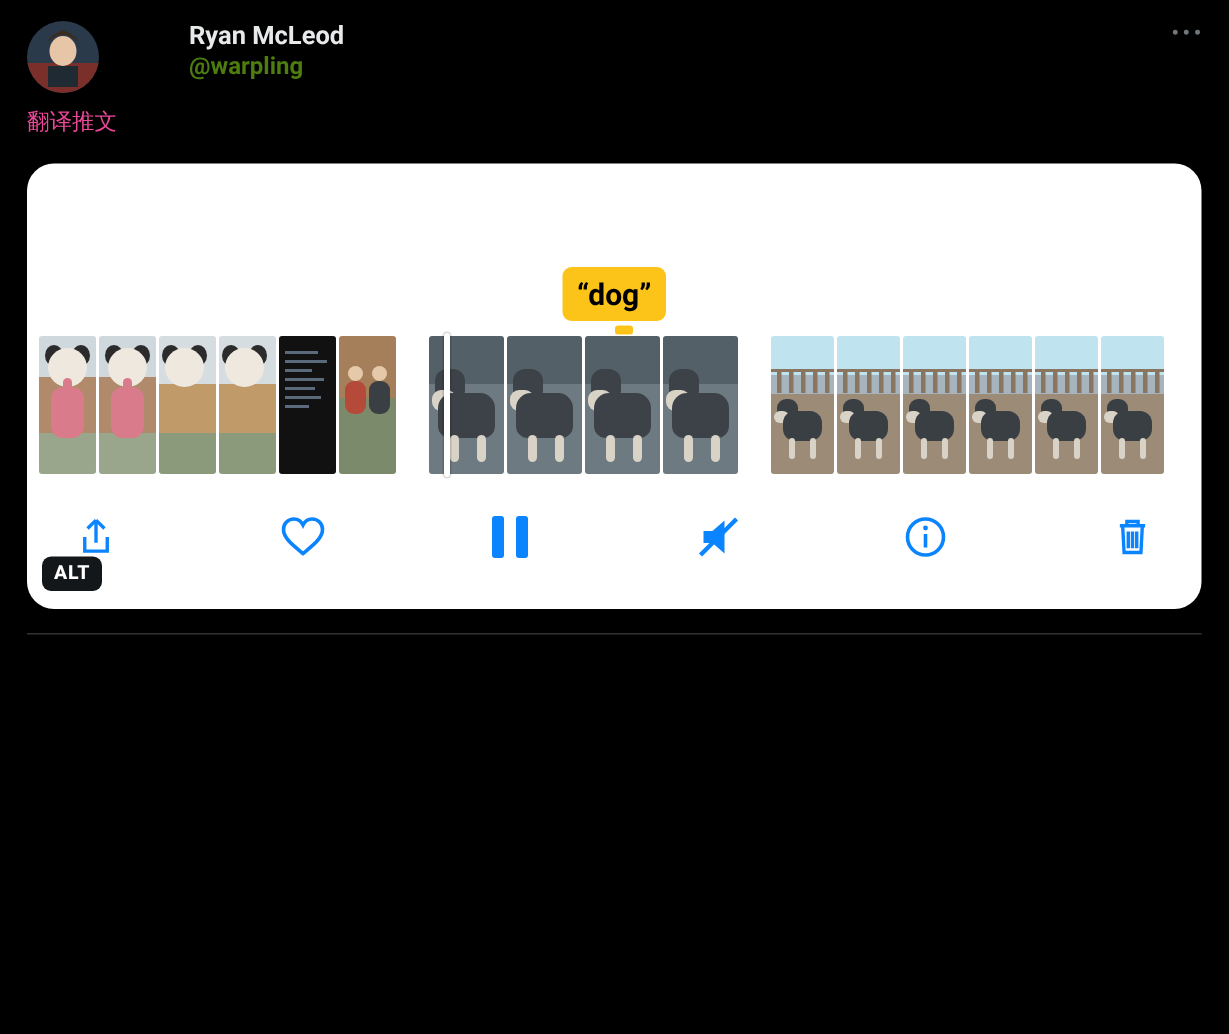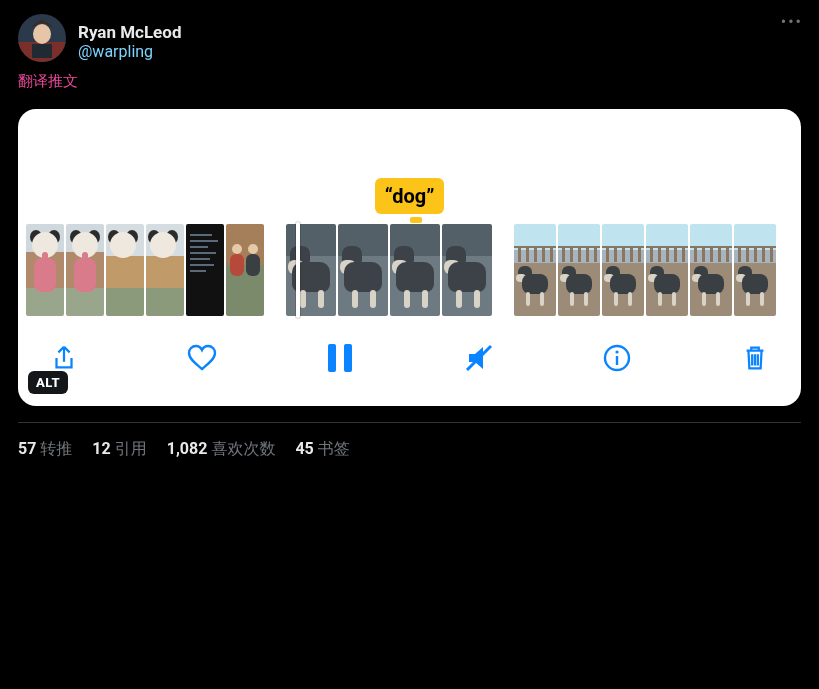--- a/index.html
+++ b/index.html
@@ -1,22 +1,22 @@
 <!DOCTYPE html>
 <html><head>
 <meta charset="utf-8">
 <style>
   * { box-sizing: border-box; margin: 0; padding: 0; }
   html, body { width: 819px; height: 689px; background: #000; font-family: -apple-system, "Segoe UI", Roboto, Helvetica, Arial, sans-serif; color: #e7e9ea; overflow: hidden; }
   .tweet { padding: 14px 18px 0 18px; position: relative; }
-  .header { display: flex; align-items: flex-end; }
+  .header { display: flex; align-items: flex-start; gap: 48px; }
   .avatar { width: 48px; height: 48px; border-radius: 50%; overflow: hidden; flex-shrink: 0; margin-right: 12px; }
   .names { display: flex; flex-direction: column; }
   .display-name { font-weight: 700; font-size: 17px; color: #e7e9ea; line-height: 20px; }
-  .handle { color: #7dd3fc; font-size: 16px; line-height: 20px; }
+  .handle { color: #4d7c0f; font-size: 16px; line-height: 20px; font-weight: bold; }
   .more { position: absolute; top: 12px; right: 16px; color: #71767b; font-size: 16px; letter-spacing: 2px; cursor: pointer; }
   .body { margin-top: 18px; font-size: 23px; line-height: 30px; color: #e7e9ea; word-wrap: break-word; }
   .translate { margin-top: 10px; color: #ec4899; font-size: 15px; cursor: pointer; display: inline-block; }
   .media-card { margin-top: 18px; background: #fff; border-radius: 18px; overflow: hidden; position: relative; text-align: right; }
   .media-top { height: 115px; display: flex; align-items: flex-end; justify-content: center; padding-bottom: 10px; }
   .dog-chip { background: #fcc419; color: #000; font-weight: 700; font-size: 20px; padding: 6px 10px; border-radius: 6px; position: relative; }
   .tick-under { position: absolute; left: 50%; transform: translateX(0px); top: 108px; width: 12px; height: 6px; background: #fcc419; border-radius: 2px; }
   .strip { display: flex; gap: 22px; padding: 0 8px; height: 92px; align-items: stretch; }
   .clip-group { display: flex; gap: 2px; }
   .clip { width: 38px; height: 92px; background: #7a8a92; border-radius: 2px; position: relative; overflow: hidden; }
@@ -295,20 +295,14 @@
           </svg>
       </div>
     </div>
 
     <span class="alt-badge">ALT</span>
   </div>
 
 
   <div class="hr"></div>
 
-  <div class="stats">
-    <span class="stat"><span class="stat-n">57</span><span>转推</span></span>
-    <span class="stat"><span class="stat-n">12</span><span>引用</span></span>
-    <span class="stat"><span class="stat-n">1,082</span><span>喜欢次数</span></span>
-    <span class="stat"><span class="stat-n">45</span><span>书签</span></span>
-  </div>
 
 </div>
 
 </body></html>

